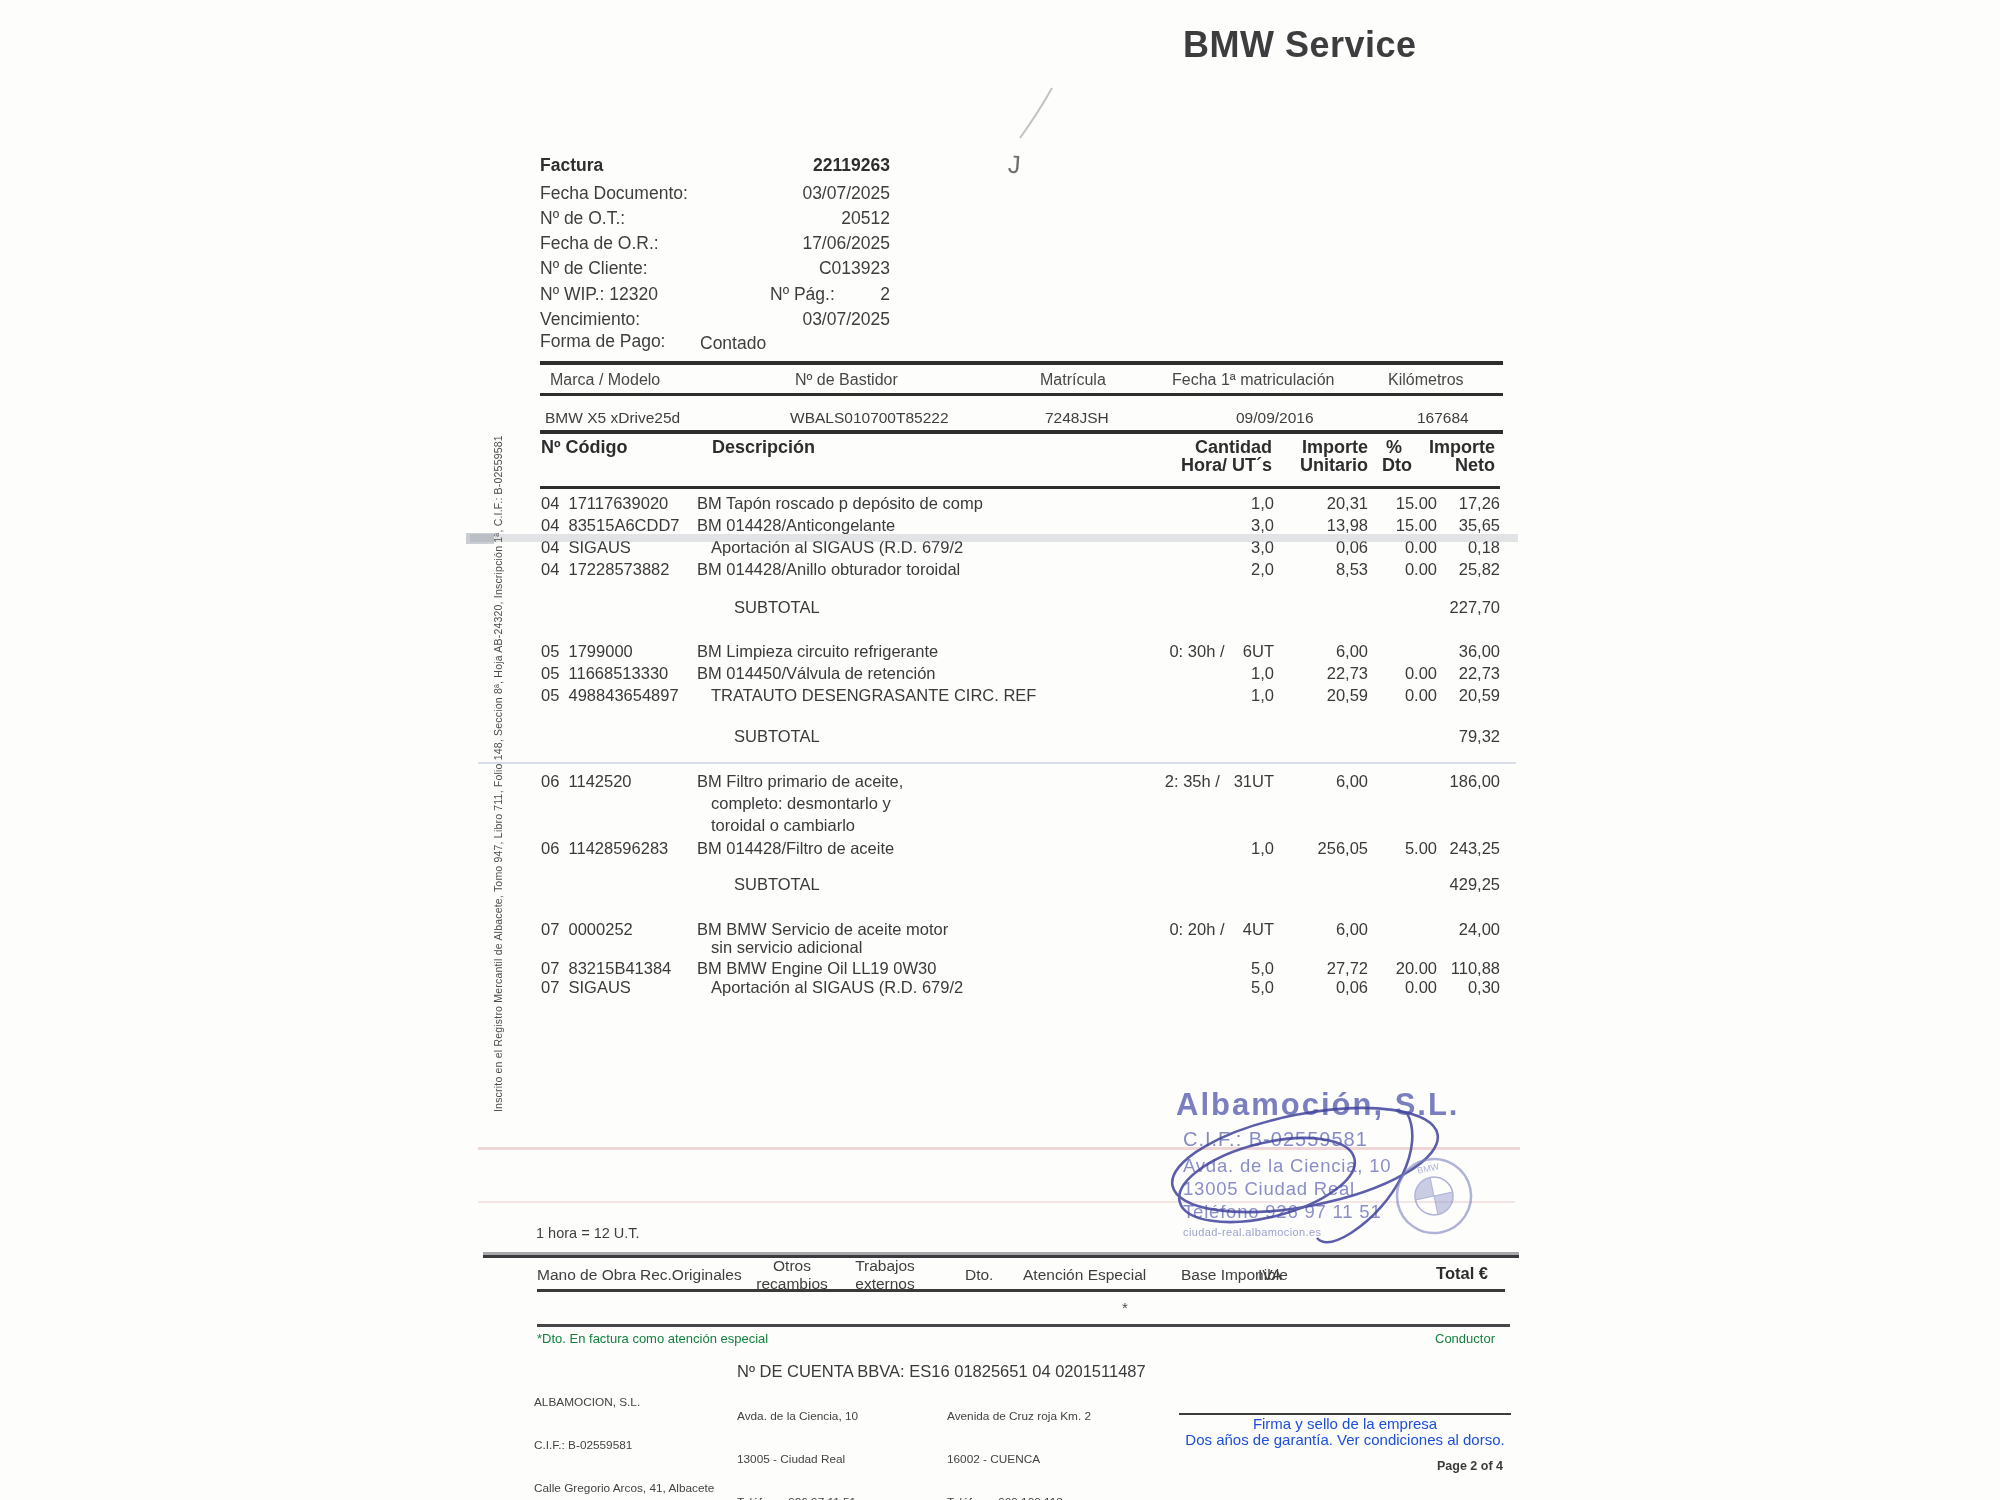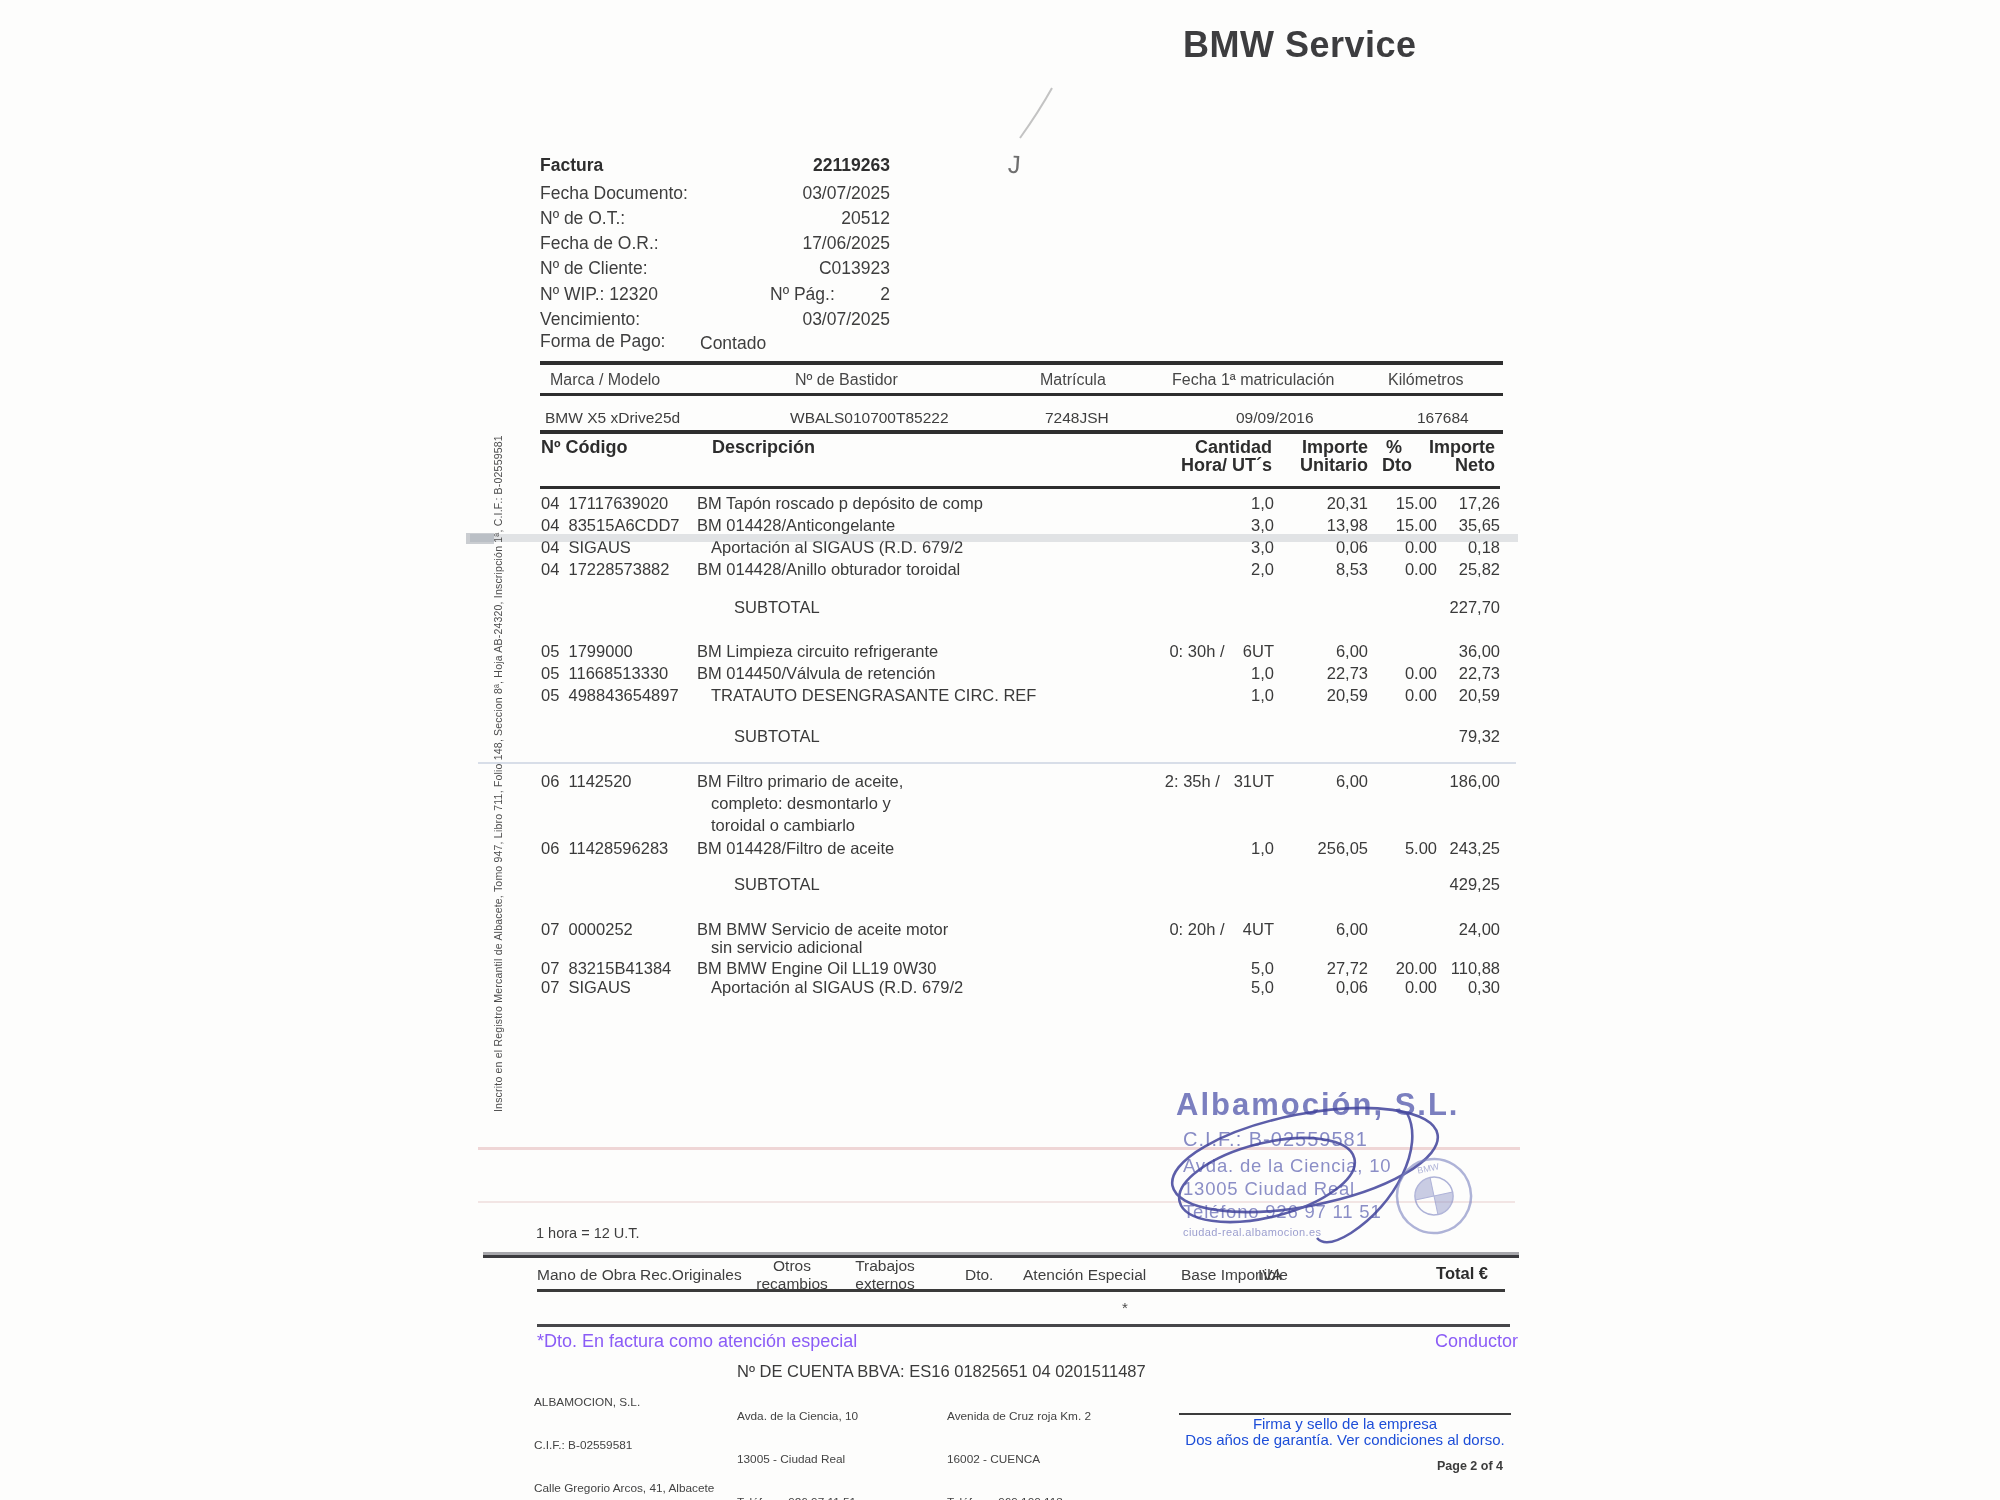--- a/index.html
+++ b/index.html
@@ -41,21 +41,21 @@
   .stamp{color:#5b60b0;}
   .st-co{left:1176px;top:1087px;font-size:31px;font-weight:bold;letter-spacing:2px;opacity:.8;}
   .st-cif{left:1183px;top:1128px;font-size:20px;letter-spacing:1px;opacity:.72;}
   .st-l{font-size:18.5px;letter-spacing:.8px;opacity:.7;}
   .st-web{left:1183px;top:1226px;font-size:11px;letter-spacing:.4px;opacity:.6;}
   
   .t-h{position:absolute;font-size:15.5px;color:#3f3f3f;line-height:17px;white-space:pre;}
   .t-2l{text-align:center;line-height:17.5px;white-space:normal;}
   
   .f-col{position:absolute;font-size:11.8px;line-height:14.4px;color:#434343;white-space:pre;}
-  .f-note{position:absolute;font-size:18px;color:#8b5cf6;white-space:pre;}
+  .f-note{position:absolute;font-size:13px;color:#15803d;white-space:pre;}
   .firma-box{position:absolute;left:1179px;top:1416px;width:332px;text-align:center;font-size:15px;line-height:15.5px;color:#1d4ed8;}
   
   .band{position:absolute;}
   .sidebar{position:absolute;left:492px;top:1112px;transform:rotate(-90deg);transform-origin:0 0;
            font-size:10.5px;letter-spacing:.2px;color:#4d4d4d;white-space:nowrap;}
 </style>
 </head>
 <body>
 
 <div class="sheet">

